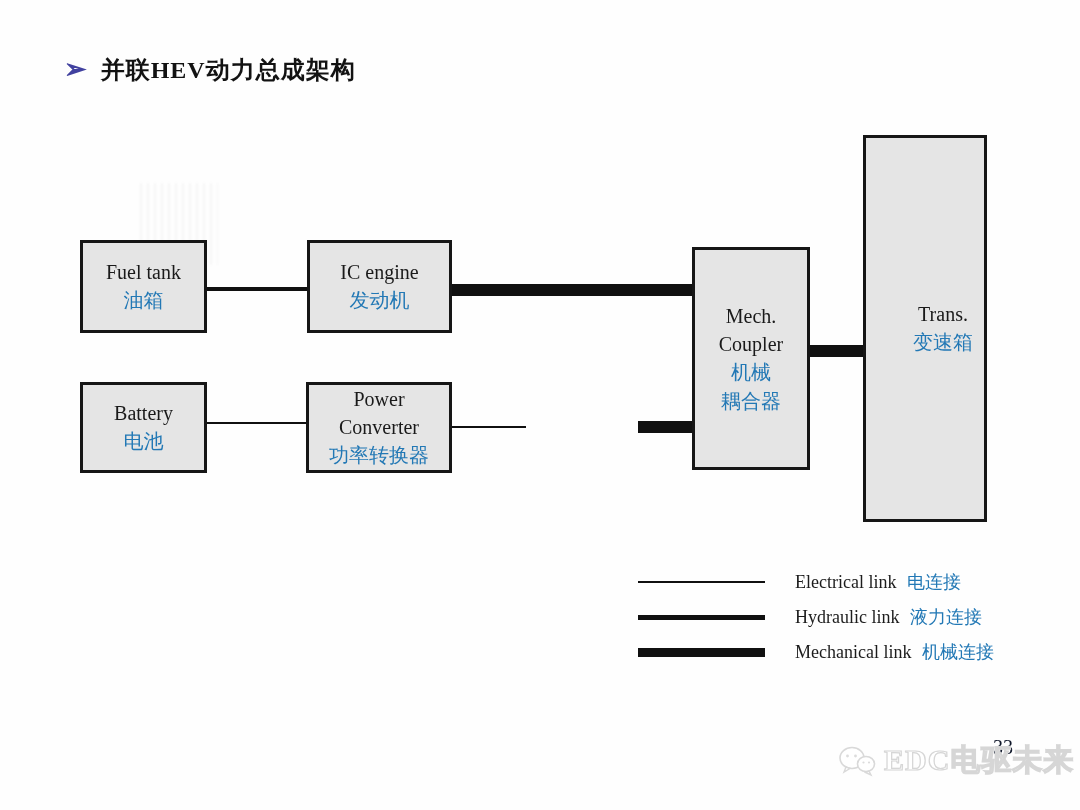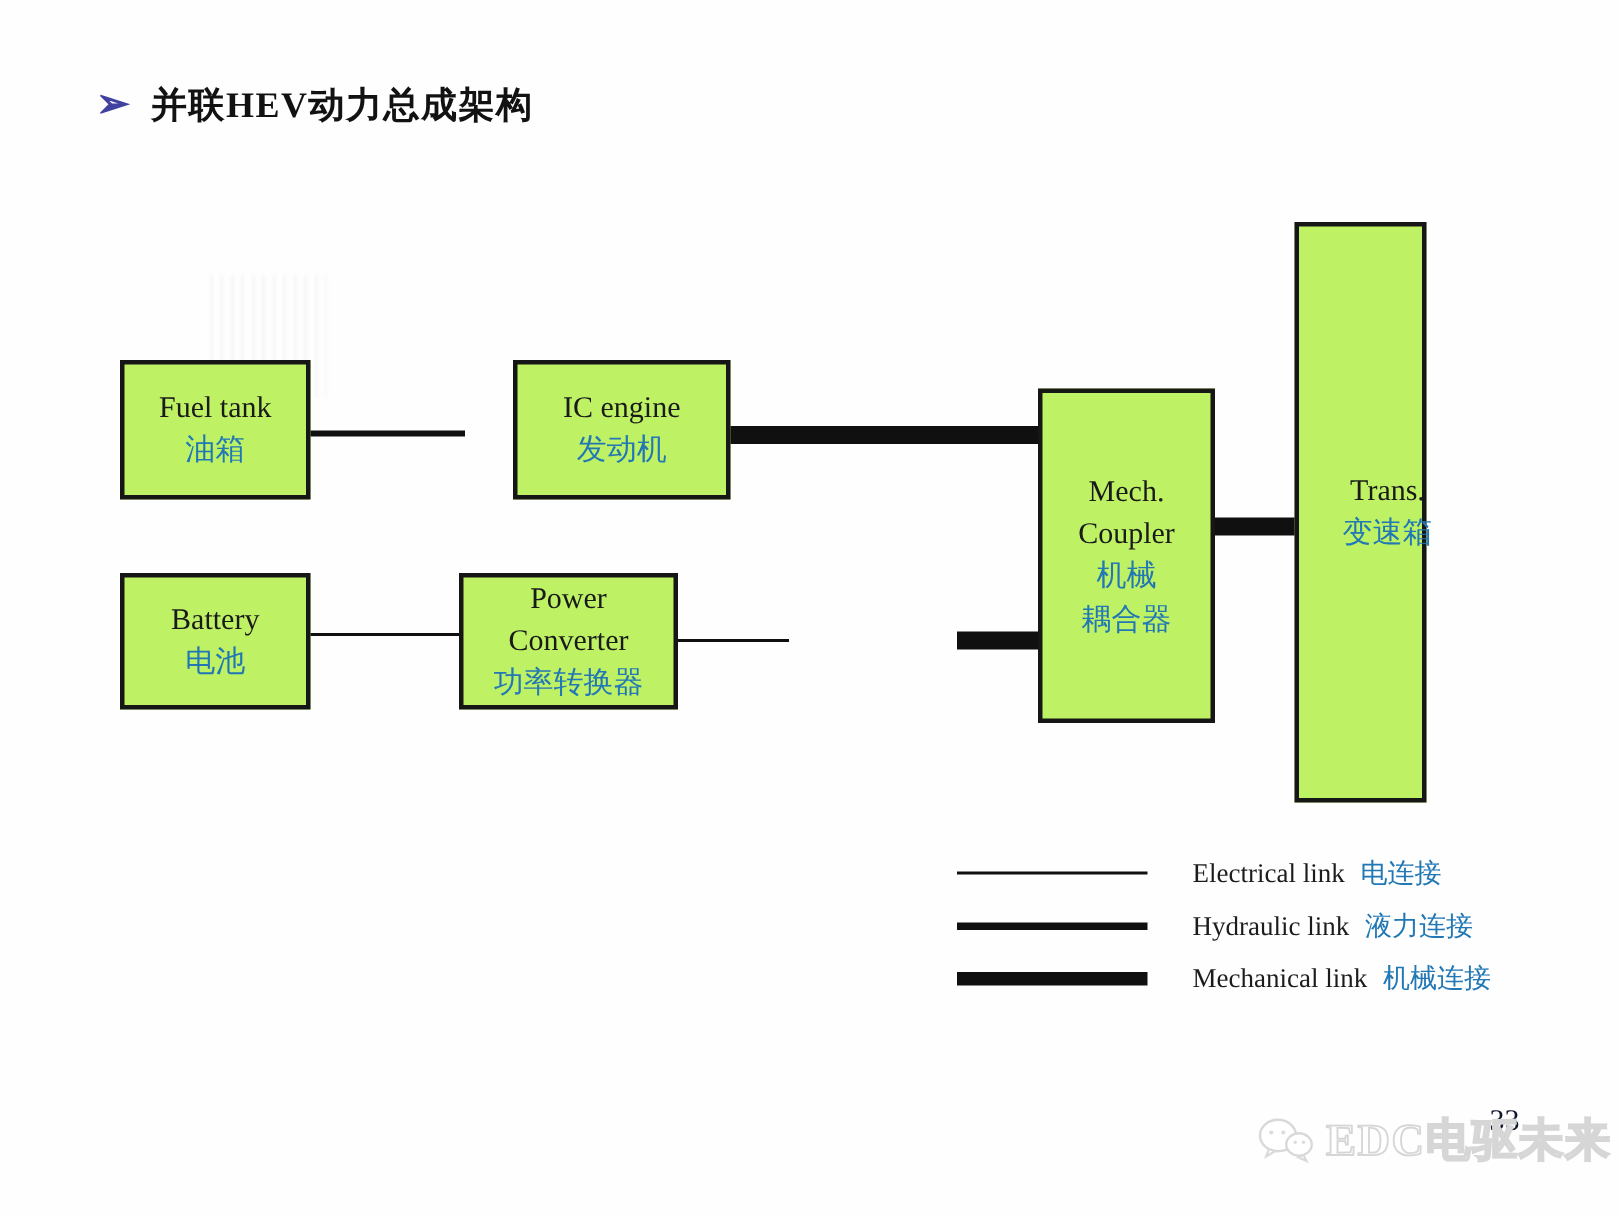--- a/index.html
+++ b/index.html
@@ -39,21 +39,21 @@
     font-size: 24px;
     font-weight: bold;
     color: #121212;
     letter-spacing: 1px;
   }
 
   
   .box {
     position: absolute;
     box-sizing: border-box;
-    background: #bef264;
+    background: #e5e5e5;
     border: 3px solid #161616;
     display: flex;
     flex-direction: column;
     align-items: center;
     justify-content: center;
     text-align: center;
     z-index: 2;
   }
   .box .en {
     color: #1a1a1a;
@@ -62,26 +62,26 @@
     white-space: nowrap;
   }
   .box .zh {
     color: #2278b5;
     font-size: 20px;
     line-height: 29px;
     white-space: nowrap;
   }
 
   #box-fuel-tank       { left: 80px;  top: 240px; width: 127px; height: 93px; }
-  #box-ic-engine       { left: 307px; top: 240px; width: 145px; height: 93px; margin-left: 35px; }
+  #box-ic-engine       { left: 307px; top: 240px; width: 145px; height: 93px; }
   #box-battery         { left: 80px;  top: 382px; width: 127px; height: 91px; }
   #box-power-converter { left: 306px; top: 382px; width: 146px; height: 91px; }
   #box-electric-motor  { left: 523px; top: 382px; width: 117px; height: 90px; }
-  #box-mech-coupler    { left: 692px; top: 247px; width: 118px; height: 223px; margin-top: 12px; }
-  #box-trans           { left: 863px; top: 148px; width: 88px; height: 387px; padding-left: 36px; }
+  #box-mech-coupler    { left: 692px; top: 247px; width: 118px; height: 223px; }
+  #box-trans           { left: 863px; top: 135px; width: 124px; height: 387px; padding-left: 36px; }
 
   
   .link {
     position: absolute;
     background: #101010;
     z-index: 1;
   }
   #link-fuel-engine      { left: 204px; top: 287px; width: 106px; height: 4px; }
   #link-engine-coupler   { left: 450px; top: 284px; width: 244px; height: 12px; }
   #link-battery-converter{ left: 204px; top: 422px; width: 105px; height: 2px; }

